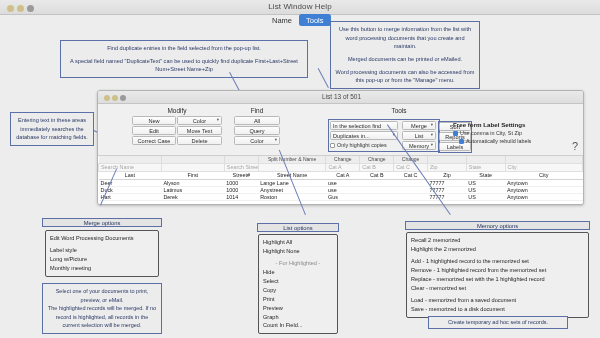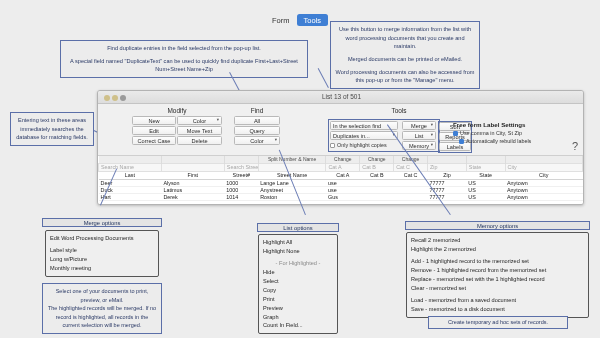--- a/index.html
+++ b/index.html
@@ -184,25 +184,31 @@
     line-height: 1.55;
     text-align: center;
     padding: 3px 4px;
   }
 </style>
 </head>
 <body>
 
 <div id="screen">
 
+  <div id="outer-titlebar">
+    <span class="traffic tl-red"></span>
+    <span class="traffic tl-yellow"></span>
+    <span class="traffic tl-green"></span>
+    <div id="outer-title">List Window Help</div>
+  </div>
 
   <div id="outer-body"></div>
 
   <div id="segmented">
-    <span id="seg-form">Form</span>
+    <span id="seg-form">Name</span>
     <span id="seg-tools">Tools</span>
   </div>
 
   <div class="callout" style="left:60px; top:40px; width:248px;">
     <p>Find duplicate entries in the field selected from the pop-up list.</p>
     <p>A special field named "DuplicateText" can be used to quickly find duplicate First+Last+Street Num+Street Name+Zip</p>
   </div>
   <div class="leader" style="left:230px; top:72px; width:34px; transform:rotate(62deg);"></div>
 
   <div class="callout" style="left:330px; top:21px; width:150px;">

